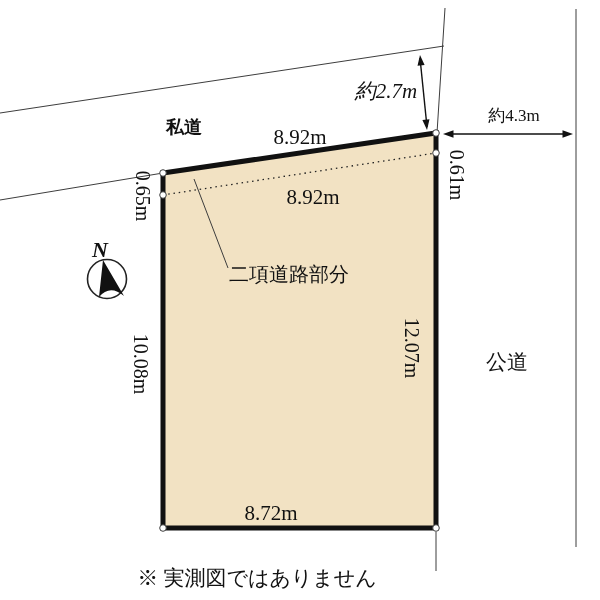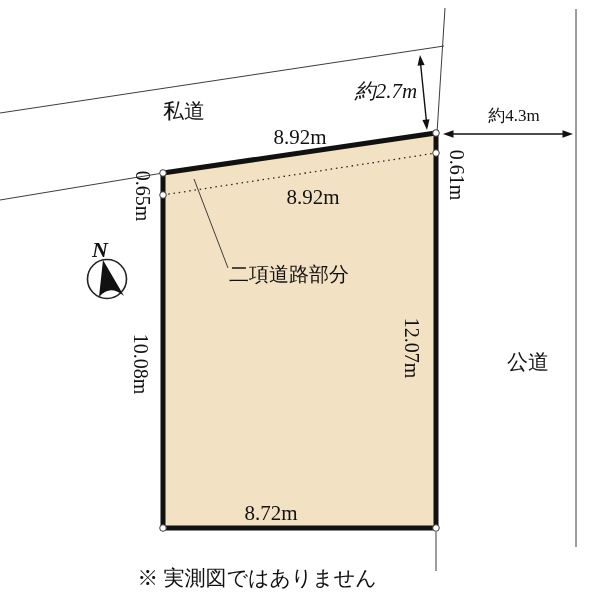--- a/index.html
+++ b/index.html
@@ -50,23 +50,23 @@
     <circle cx="436" cy="153" r="3.3" fill="#fff" stroke="#3d3d3d" stroke-width="1"></circle>
     <circle cx="163" cy="528" r="3.3" fill="#fff" stroke="#3d3d3d" stroke-width="1"></circle>
     <circle cx="436" cy="528" r="3.3" fill="#fff" stroke="#3d3d3d" stroke-width="1"></circle>
 
     <circle cx="107" cy="279" r="19.5" fill="none" stroke="#222" stroke-width="1.6"></circle>
     <path d="M103 260 L124 296 Q110 284 99 297 Z" fill="#111"></path>
   </svg>
 
   <div class="lbl italic" style="left:100px;top:250px;font-size:22px;">N</div>
 
-  <div class="lbl" style="left:184px;top:111px;font-size:21px;">私道</div>
+  <div class="lbl" style="left:184px;top:127px;font-size:18px;font-weight:bold;">私道</div>
 
-  <div class="lbl" style="left:507px;top:362px;font-size:21px;margin-left:21px;">公道</div>
+  <div class="lbl" style="left:507px;top:362px;font-size:21px;">公道</div>
 
   <div class="lbl" style="left:300px;top:137px;font-size:21px;">8.92m</div>
 
   <div class="lbl" style="left:313px;top:197px;font-size:21px;">8.92m</div>
 
   <div class="lbl" style="left:271px;top:513px;font-size:21px;">8.72m</div>
 
   <div class="lbl rot" style="left:141px;top:364px;font-size:20px;">10.08m</div>
 
   <div class="lbl rot" style="left:412px;top:348px;font-size:20px;">12.07m</div>

